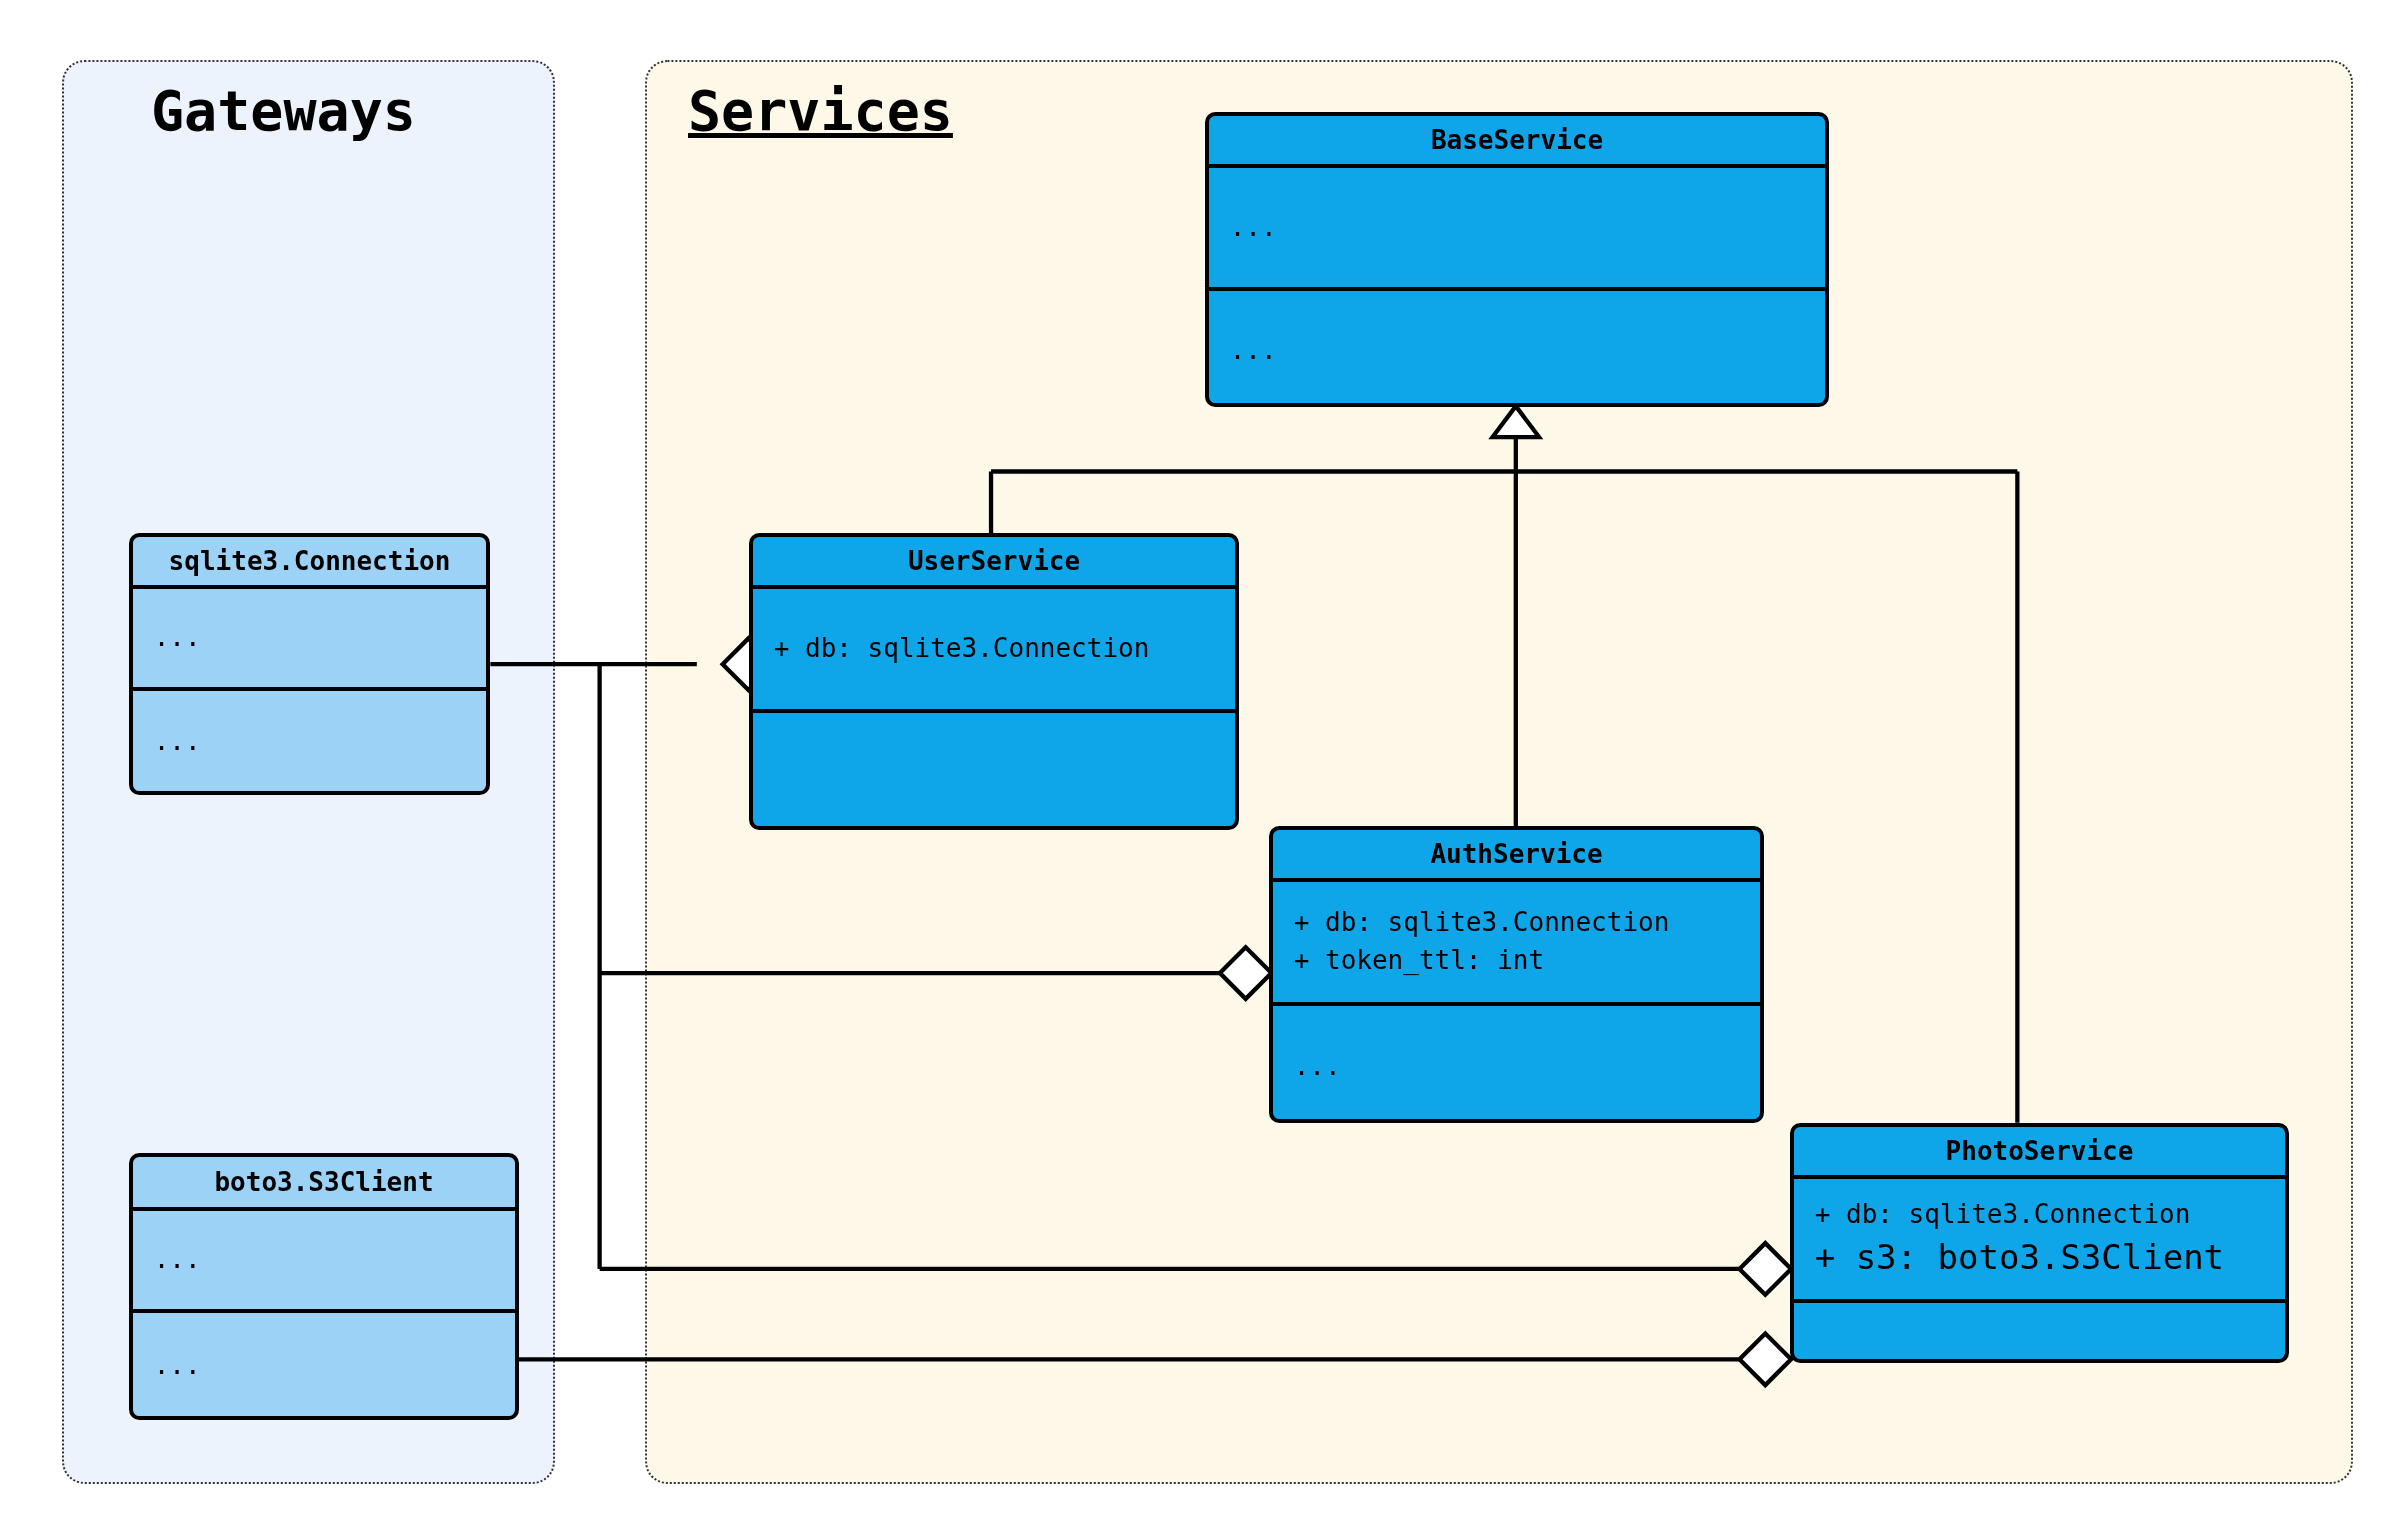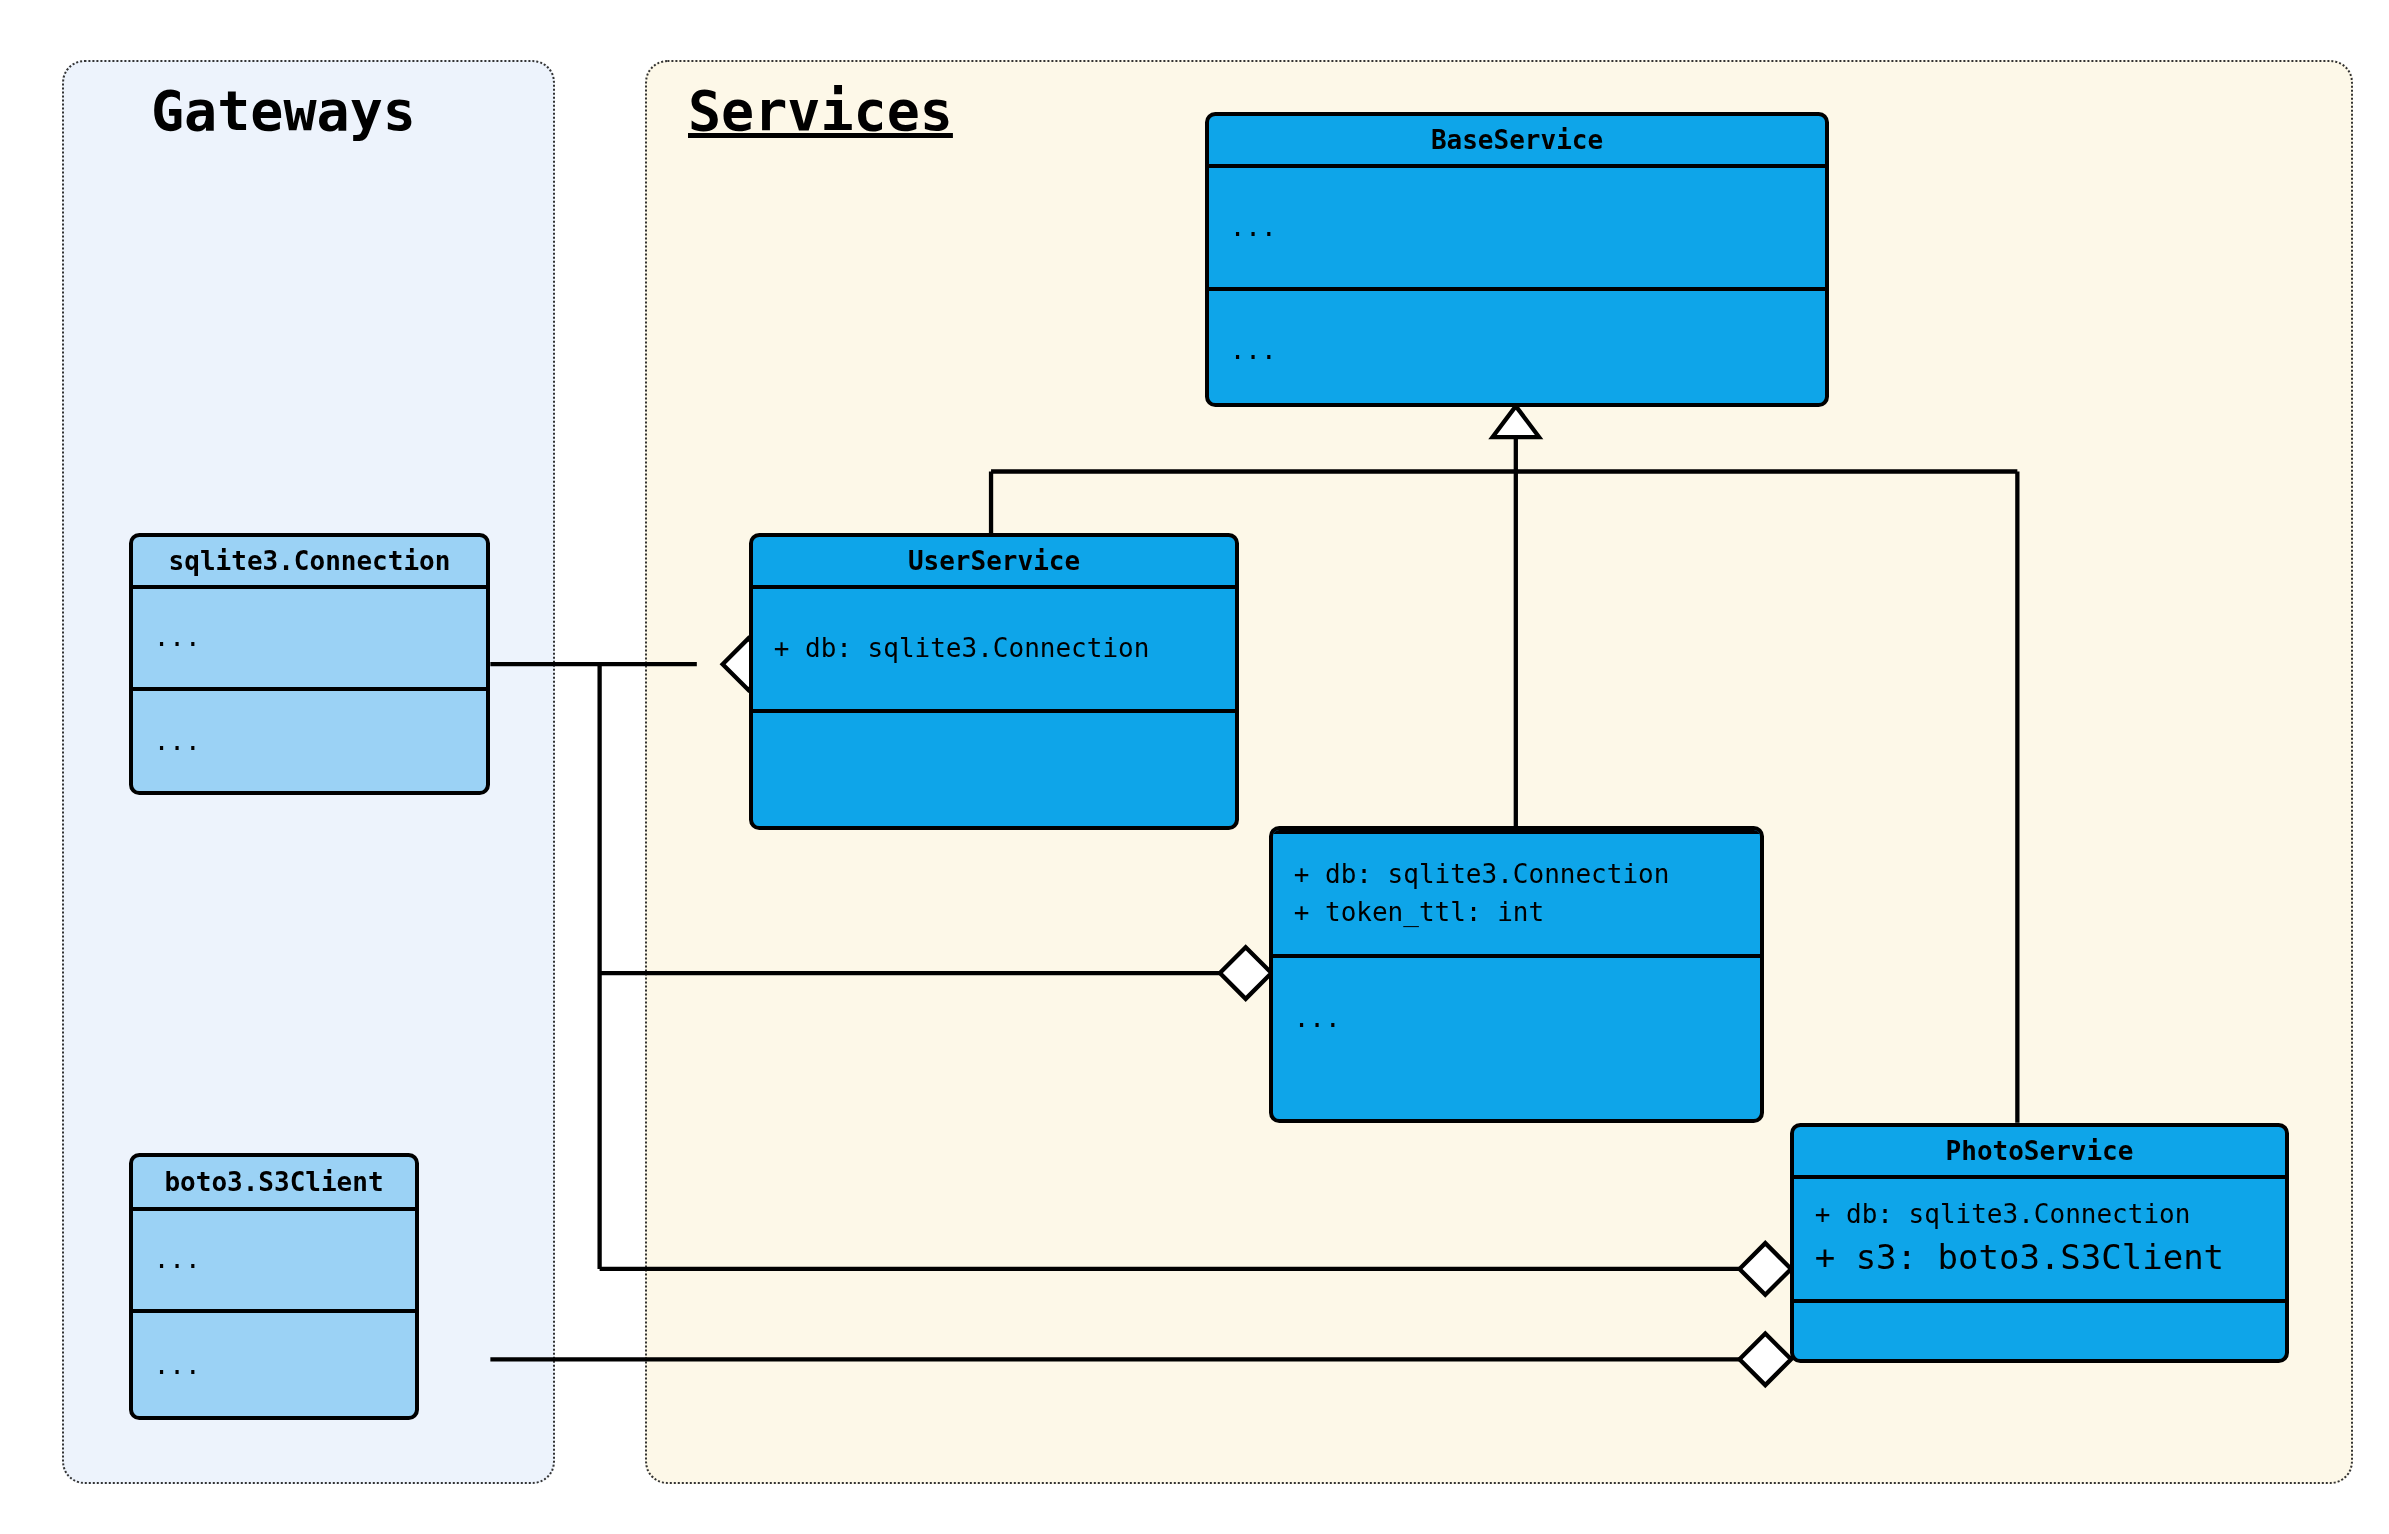--- a/index.html
+++ b/index.html
@@ -68,21 +68,21 @@
   <div class="uml blue" style="left:129px;top:533px;width:361px;height:262px;">
     <div class="cname" style="height:48px;font-size:26px;">sqlite3.Connection</div>
     <div class="sec" style="height:102px;">
       <div class="ln" style="font-size:26px;">...</div>
     </div>
     <div class="sec" style="height:106px;">
       <div class="ln" style="font-size:26px;">...</div>
     </div>
   </div>
 
-  <div class="uml blue" style="left:129px;top:1153px;width:290px;height:267px;">
+  <div class="uml blue" style="left:129px;top:1153px;width:390px;height:267px;">
     <div class="cname" style="height:50px;font-size:26px;">boto3.S3Client</div>
     <div class="sec" style="height:102px;">
       <div class="ln" style="font-size:26px;">...</div>
     </div>
     <div class="sec" style="height:110px;">
       <div class="ln" style="font-size:26px;">...</div>
     </div>
   </div>
 
   <div class="uml yellow" style="left:1205px;top:112px;width:624px;height:295px;">
@@ -97,20 +97,21 @@
 
   <div class="uml yellow" style="left:749px;top:533px;width:490px;height:297px;">
     <div class="cname" style="height:48px;font-size:26px;">UserService</div>
     <div class="sec" style="height:124px;">
       <div class="ln" style="font-size:26px;">+ db: sqlite3.Connection</div>
     </div>
     <div class="sec" style="height:125px;"></div>
   </div>
 
   <div class="uml yellow" style="left:1269px;top:826px;width:495px;height:297px;">
+    <div class="cname" style="height:48px;font-size:26px;">AuthService</div>
     <div class="sec" style="height:124px;">
       <div class="ln" style="font-size:26px;">+ db: sqlite3.Connection</div>
       <div class="ln" style="font-size:26px;">+ token_ttl: int</div>
     </div>
     <div class="sec" style="height:125px;">
       <div class="ln" style="font-size:26px;">...</div>
     </div>
   </div>
 
   <div class="uml yellow" style="left:1790px;top:1123px;width:499px;height:240px;">

